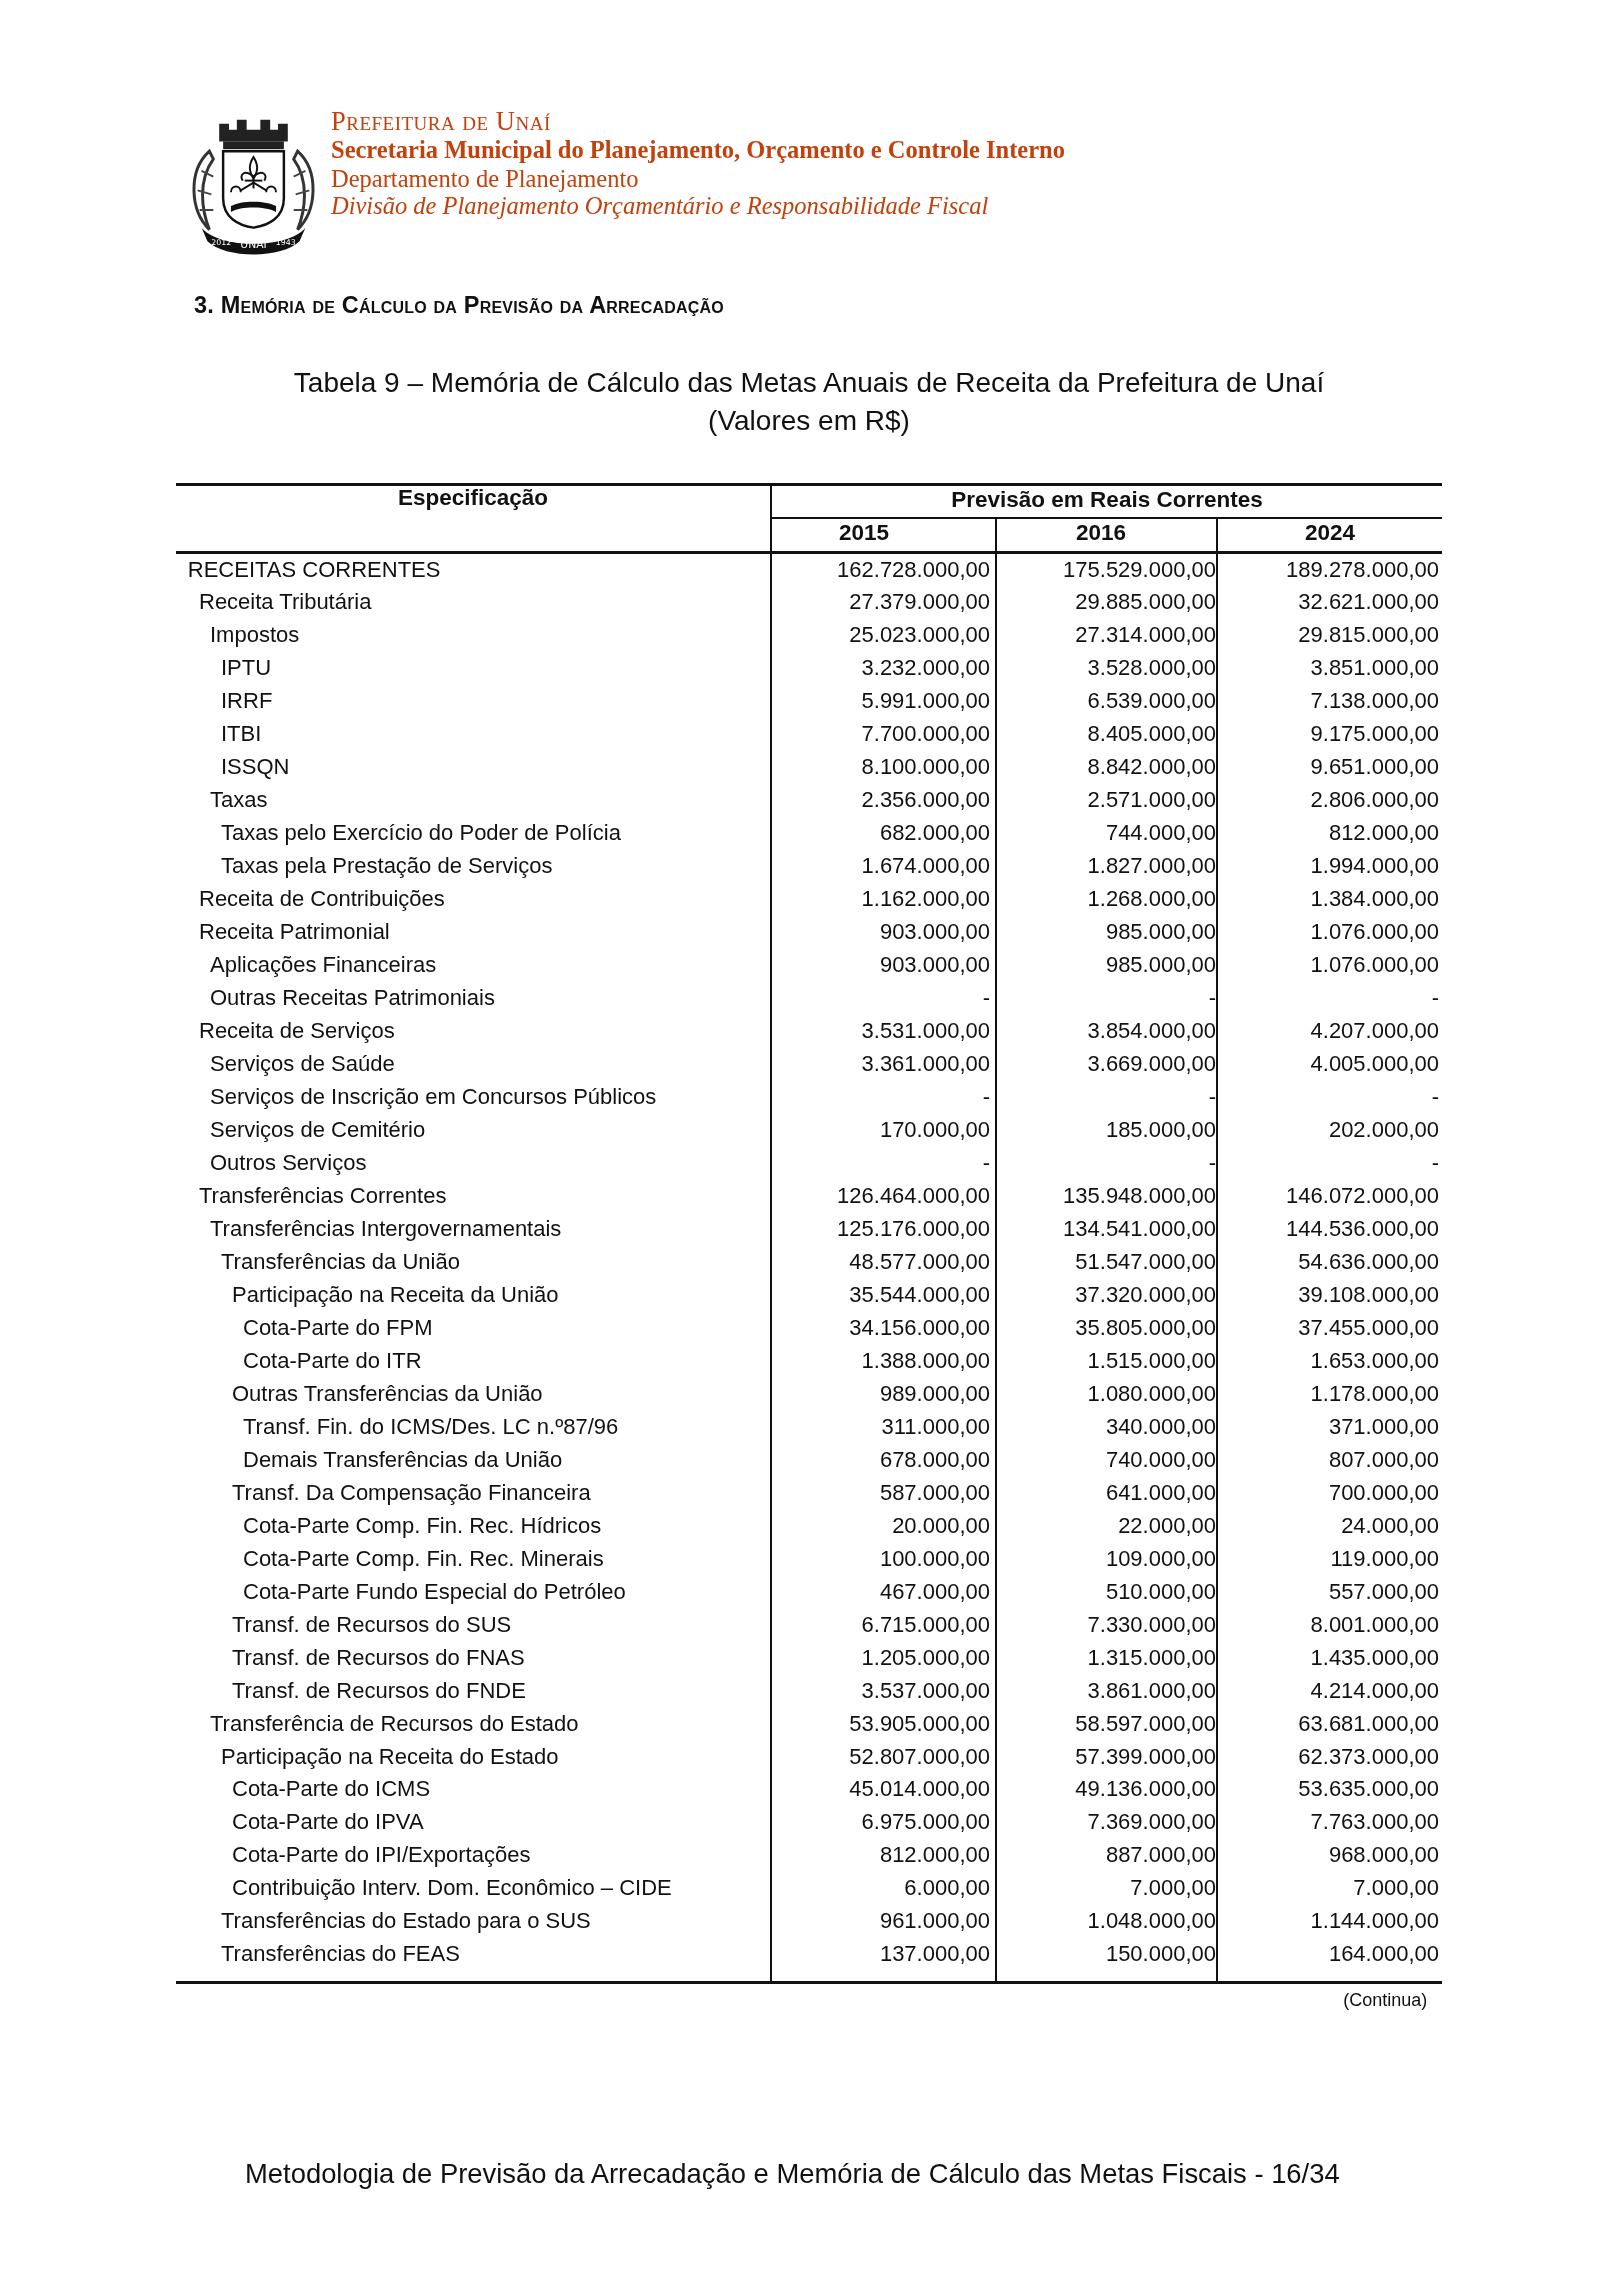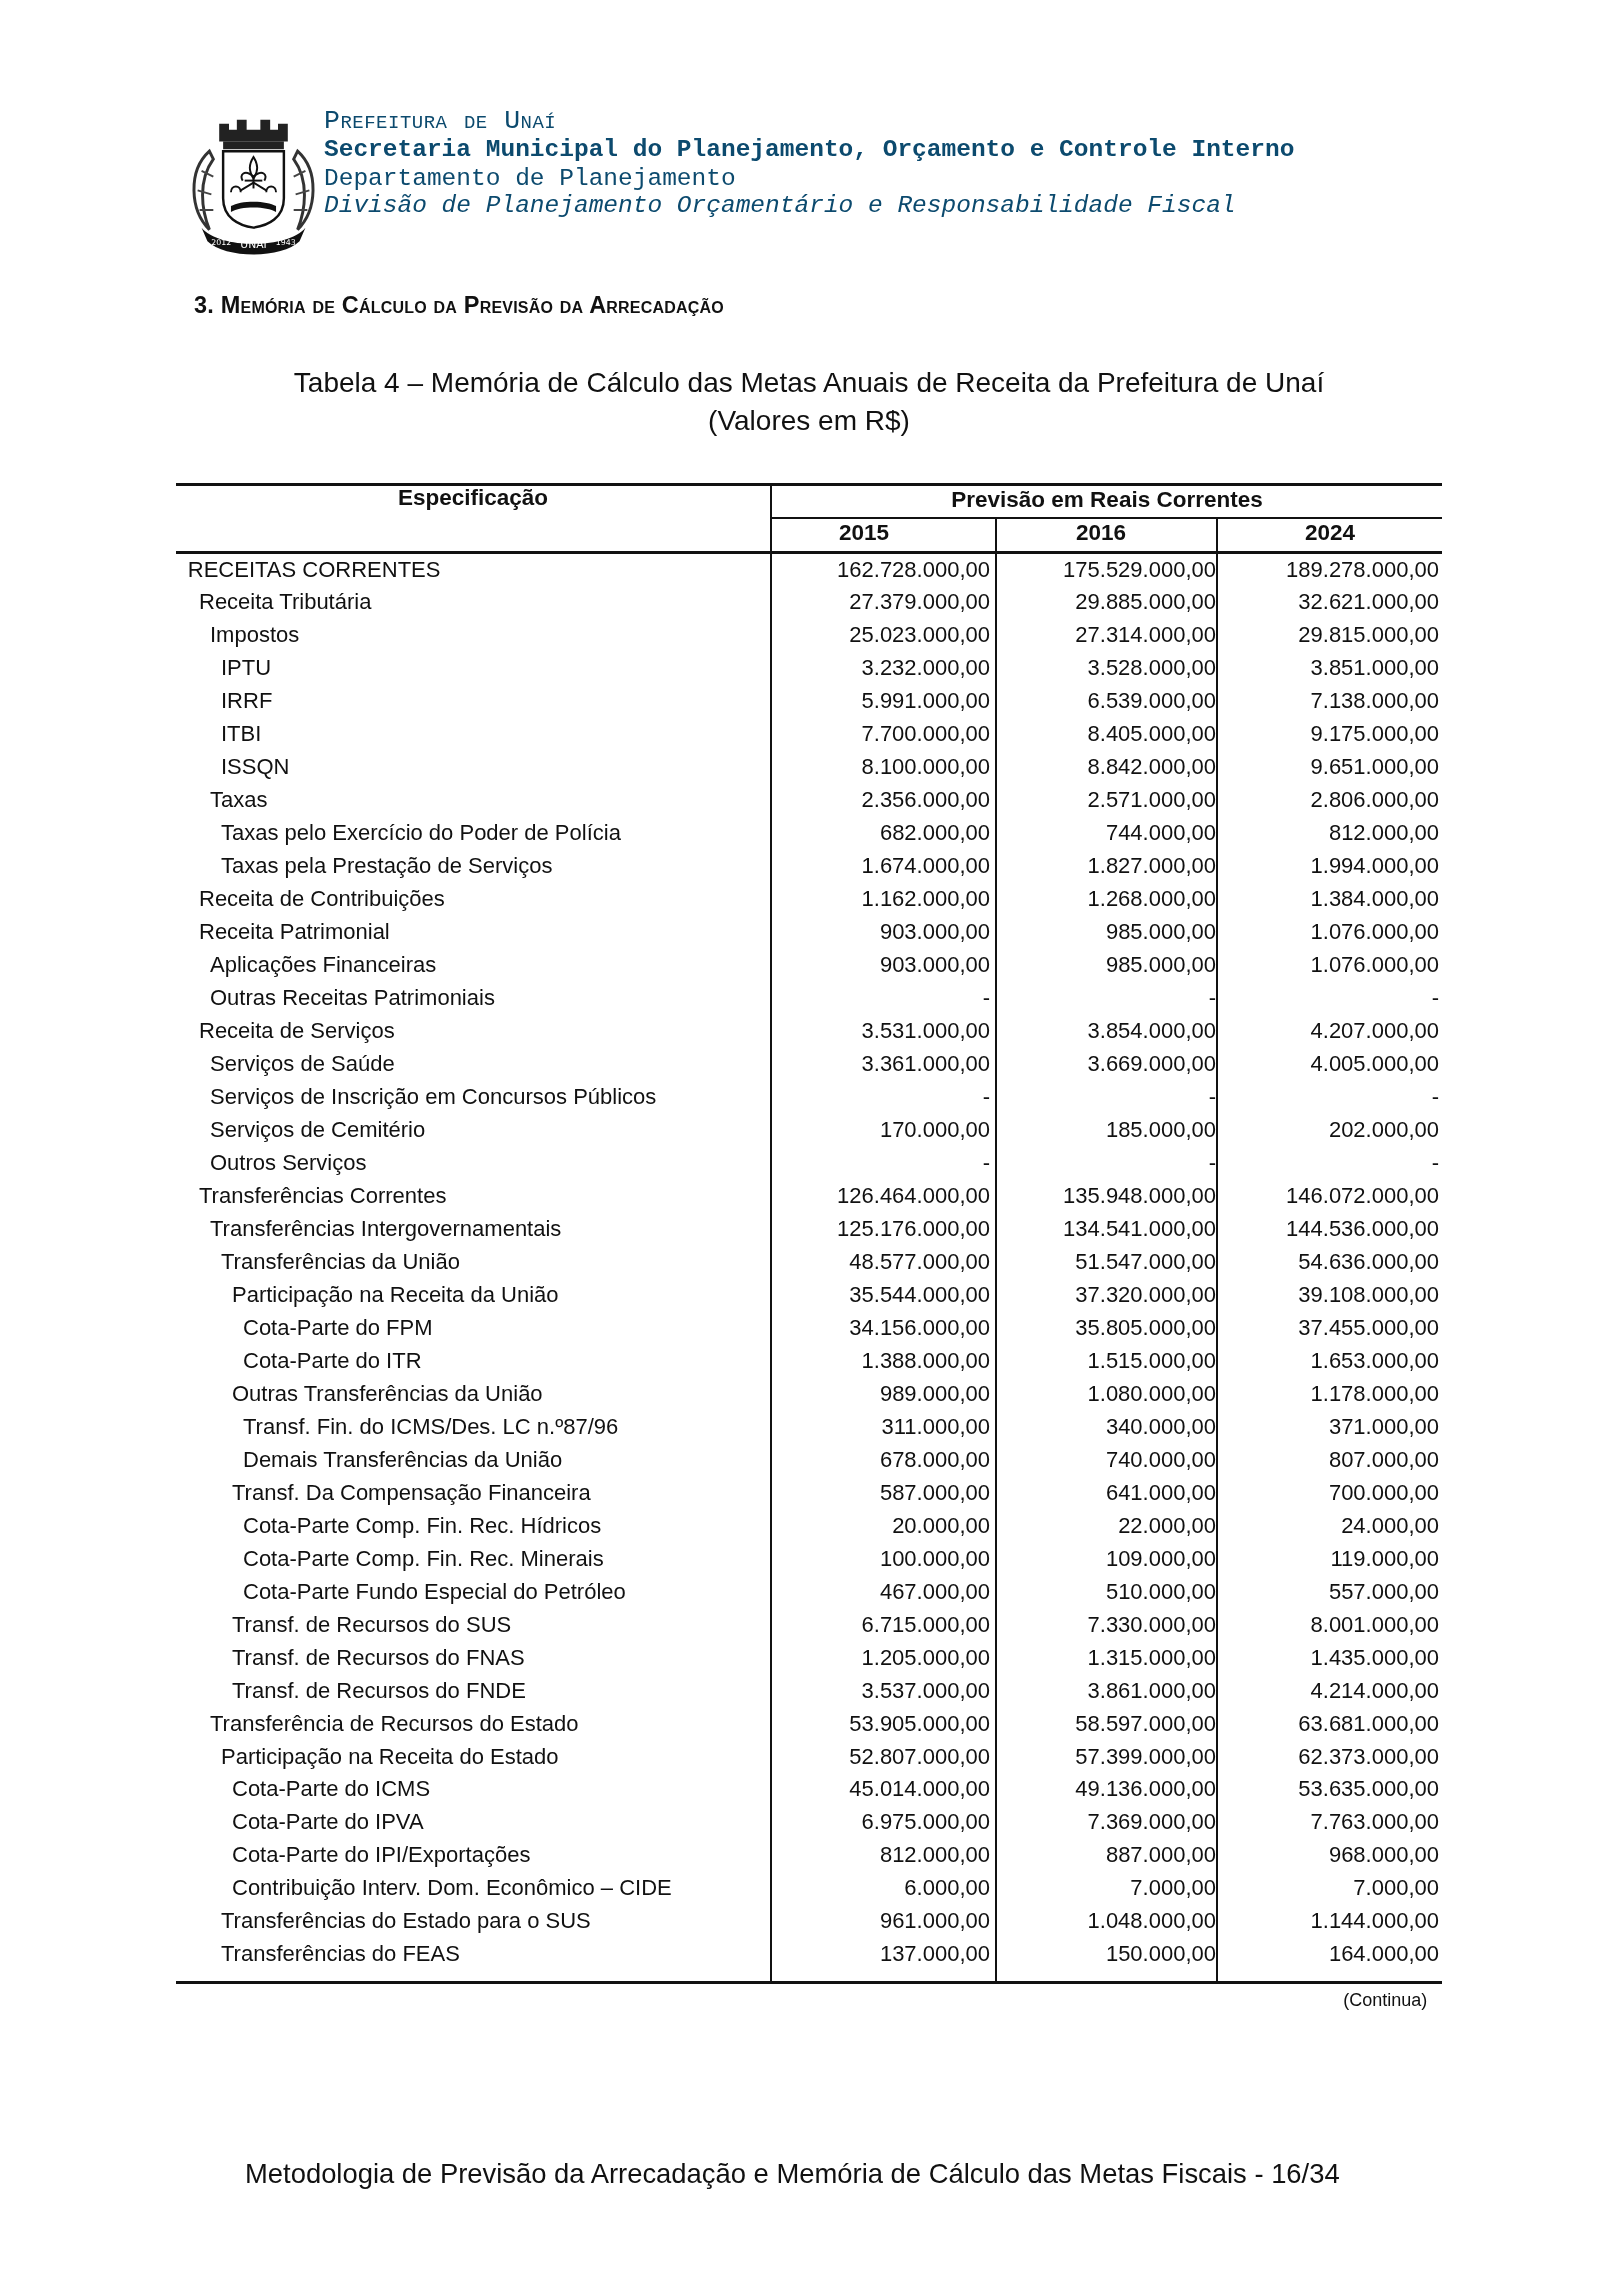--- a/index.html
+++ b/index.html
@@ -1,21 +1,21 @@
 <!DOCTYPE html>
 <html><head>
 <meta charset="utf-8">
 <style>
   html, body { margin: 0; padding: 0; background: #ffffff; }
   body { width: 1620px; height: 2293px; position: relative; overflow: hidden; color: #111; font-family: "Liberation Sans", "DejaVu Sans", sans-serif; }
   .abs { position: absolute; }
 
   
   #logo { left: 180px; top: 112px; width: 147px; height: 147px; }
-  .lh { left: 324px; font-family: Liberation Mono, monospace; font-size: 24.5px; line-height: 27.4px; white-space: nowrap; color: #0c4a6e; }
+  .lh { left: 331px; font-family: Liberation Serif, serif; font-size: 24.5px; line-height: 27.4px; white-space: nowrap; color: #c2410c; }
   #lh1 { top: 108px; font-variant: small-caps; font-size: 26.5px; letter-spacing: 0.5px; }
   #lh2 { top: 136px; font-weight: bold; }
   #lh3 { top: 165px; }
   #lh4 { top: 192px; font-style: italic; }
 
   
   #section-heading { left: 194px; top: 292px; font-size: 23.5px; font-weight: bold; font-variant: small-caps; white-space: nowrap; letter-spacing: 0.2px; }
 
   
   .caption { left: 176px; width: 1266px; text-align: center; font-size: 28px; font-family: "Liberation Sans", "DejaVu Sans", sans-serif; white-space: nowrap; }
@@ -66,21 +66,21 @@
     <text x="108" y="136" text-anchor="middle" font-size="8" fill="#fff" font-family="DejaVu Sans, sans-serif">1943</text>
   </svg>
 </div>
 <div id="lh1" class="abs lh">Prefeitura de Unaí</div>
 <div id="lh2" class="abs lh">Secretaria Municipal do Planejamento, Orçamento e Controle Interno</div>
 <div id="lh3" class="abs lh">Departamento de Planejamento</div>
 <div id="lh4" class="abs lh">Divisão de Planejamento Orçamentário e Responsabilidade Fiscal</div>
 
 <div id="section-heading" class="abs">3. Memória de Cálculo da Previsão da Arrecadação</div>
 
-<div id="caption1" class="abs caption">Tabela 4 – Memória de Cálculo das Metas Anuais de Receita da Prefeitura de Unaí</div>
+<div id="caption1" class="abs caption">Tabela 9 – Memória de Cálculo das Metas Anuais de Receita da Prefeitura de Unaí</div>
 <div id="caption2" class="abs caption">(Valores em R$)</div>
 
 <div id="table" class="abs">
 
   <div class="hline" style="left:0;top:0;width:1266px;height:2.9px;"></div>
   <div class="hline" style="left:595px;top:34px;width:671px;height:2px;"></div>
   <div class="hline" style="left:0;top:68px;width:1266px;height:2.9px;"></div>
   <div class="vline" style="left:594px;top:2px;height:1498px;"></div>
   <div class="vline" style="left:819px;top:34px;height:1465px;"></div>
   <div class="vline" style="left:1040px;top:34px;height:1465px;"></div>

